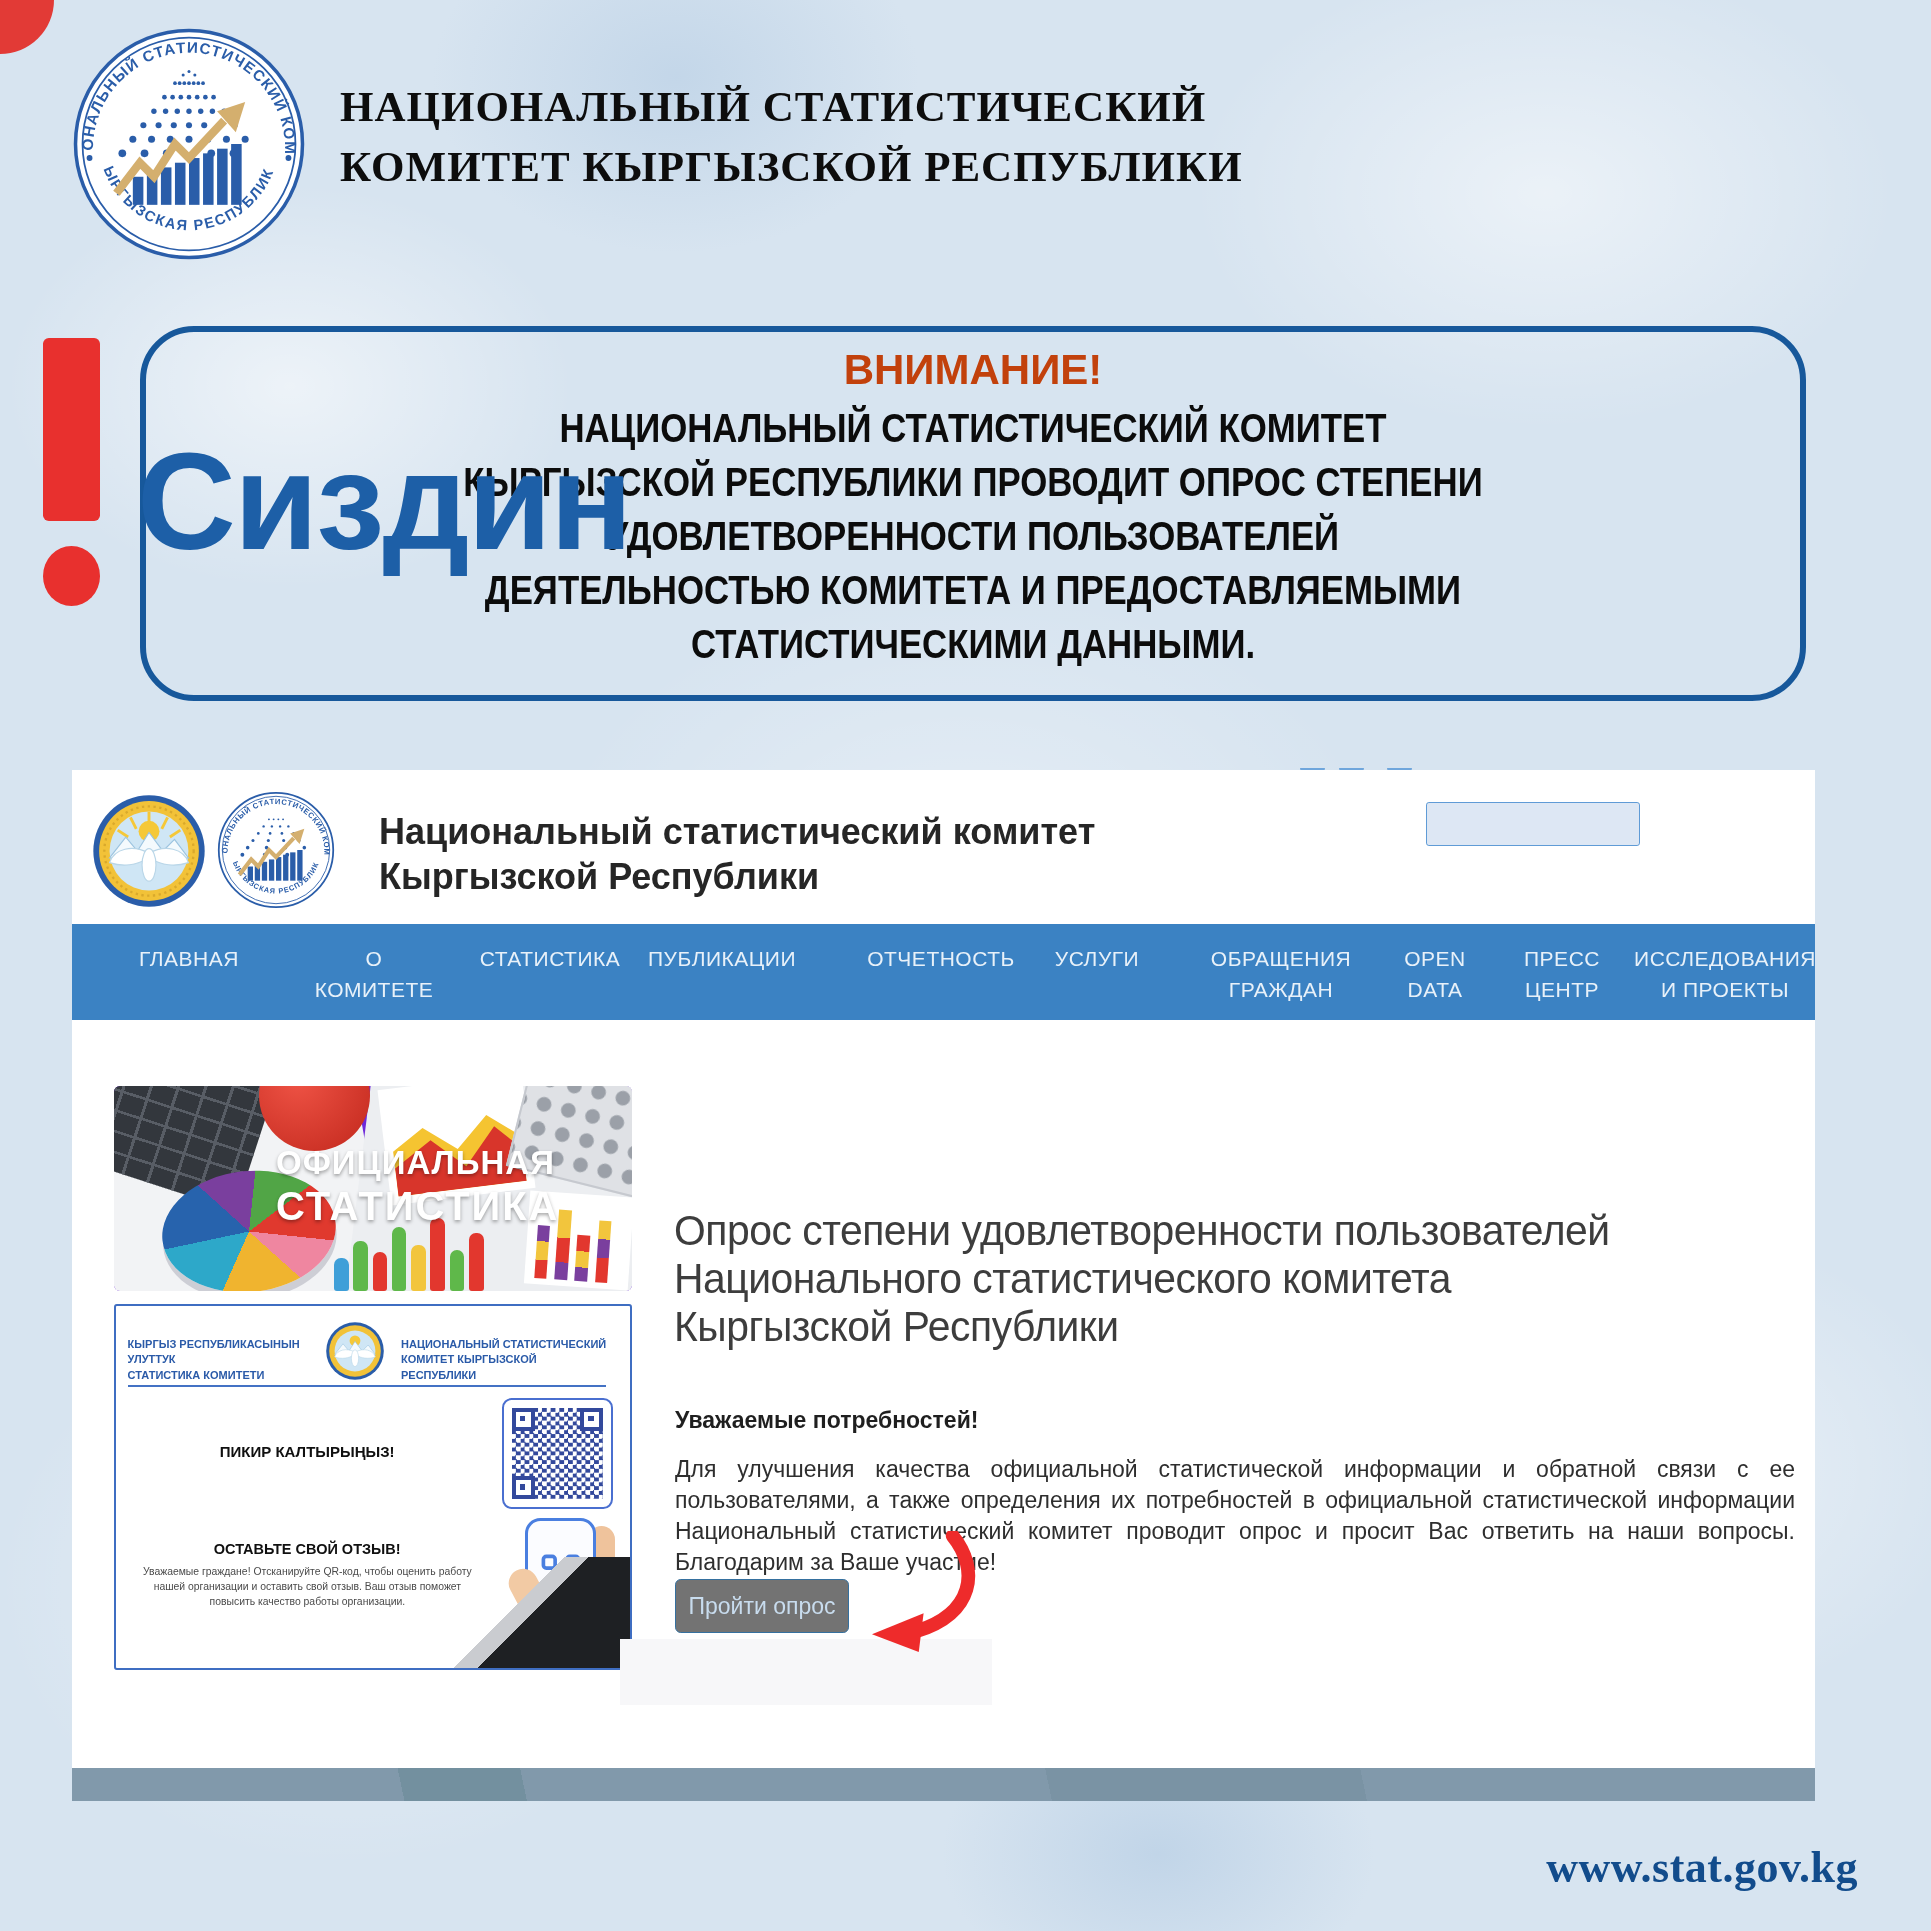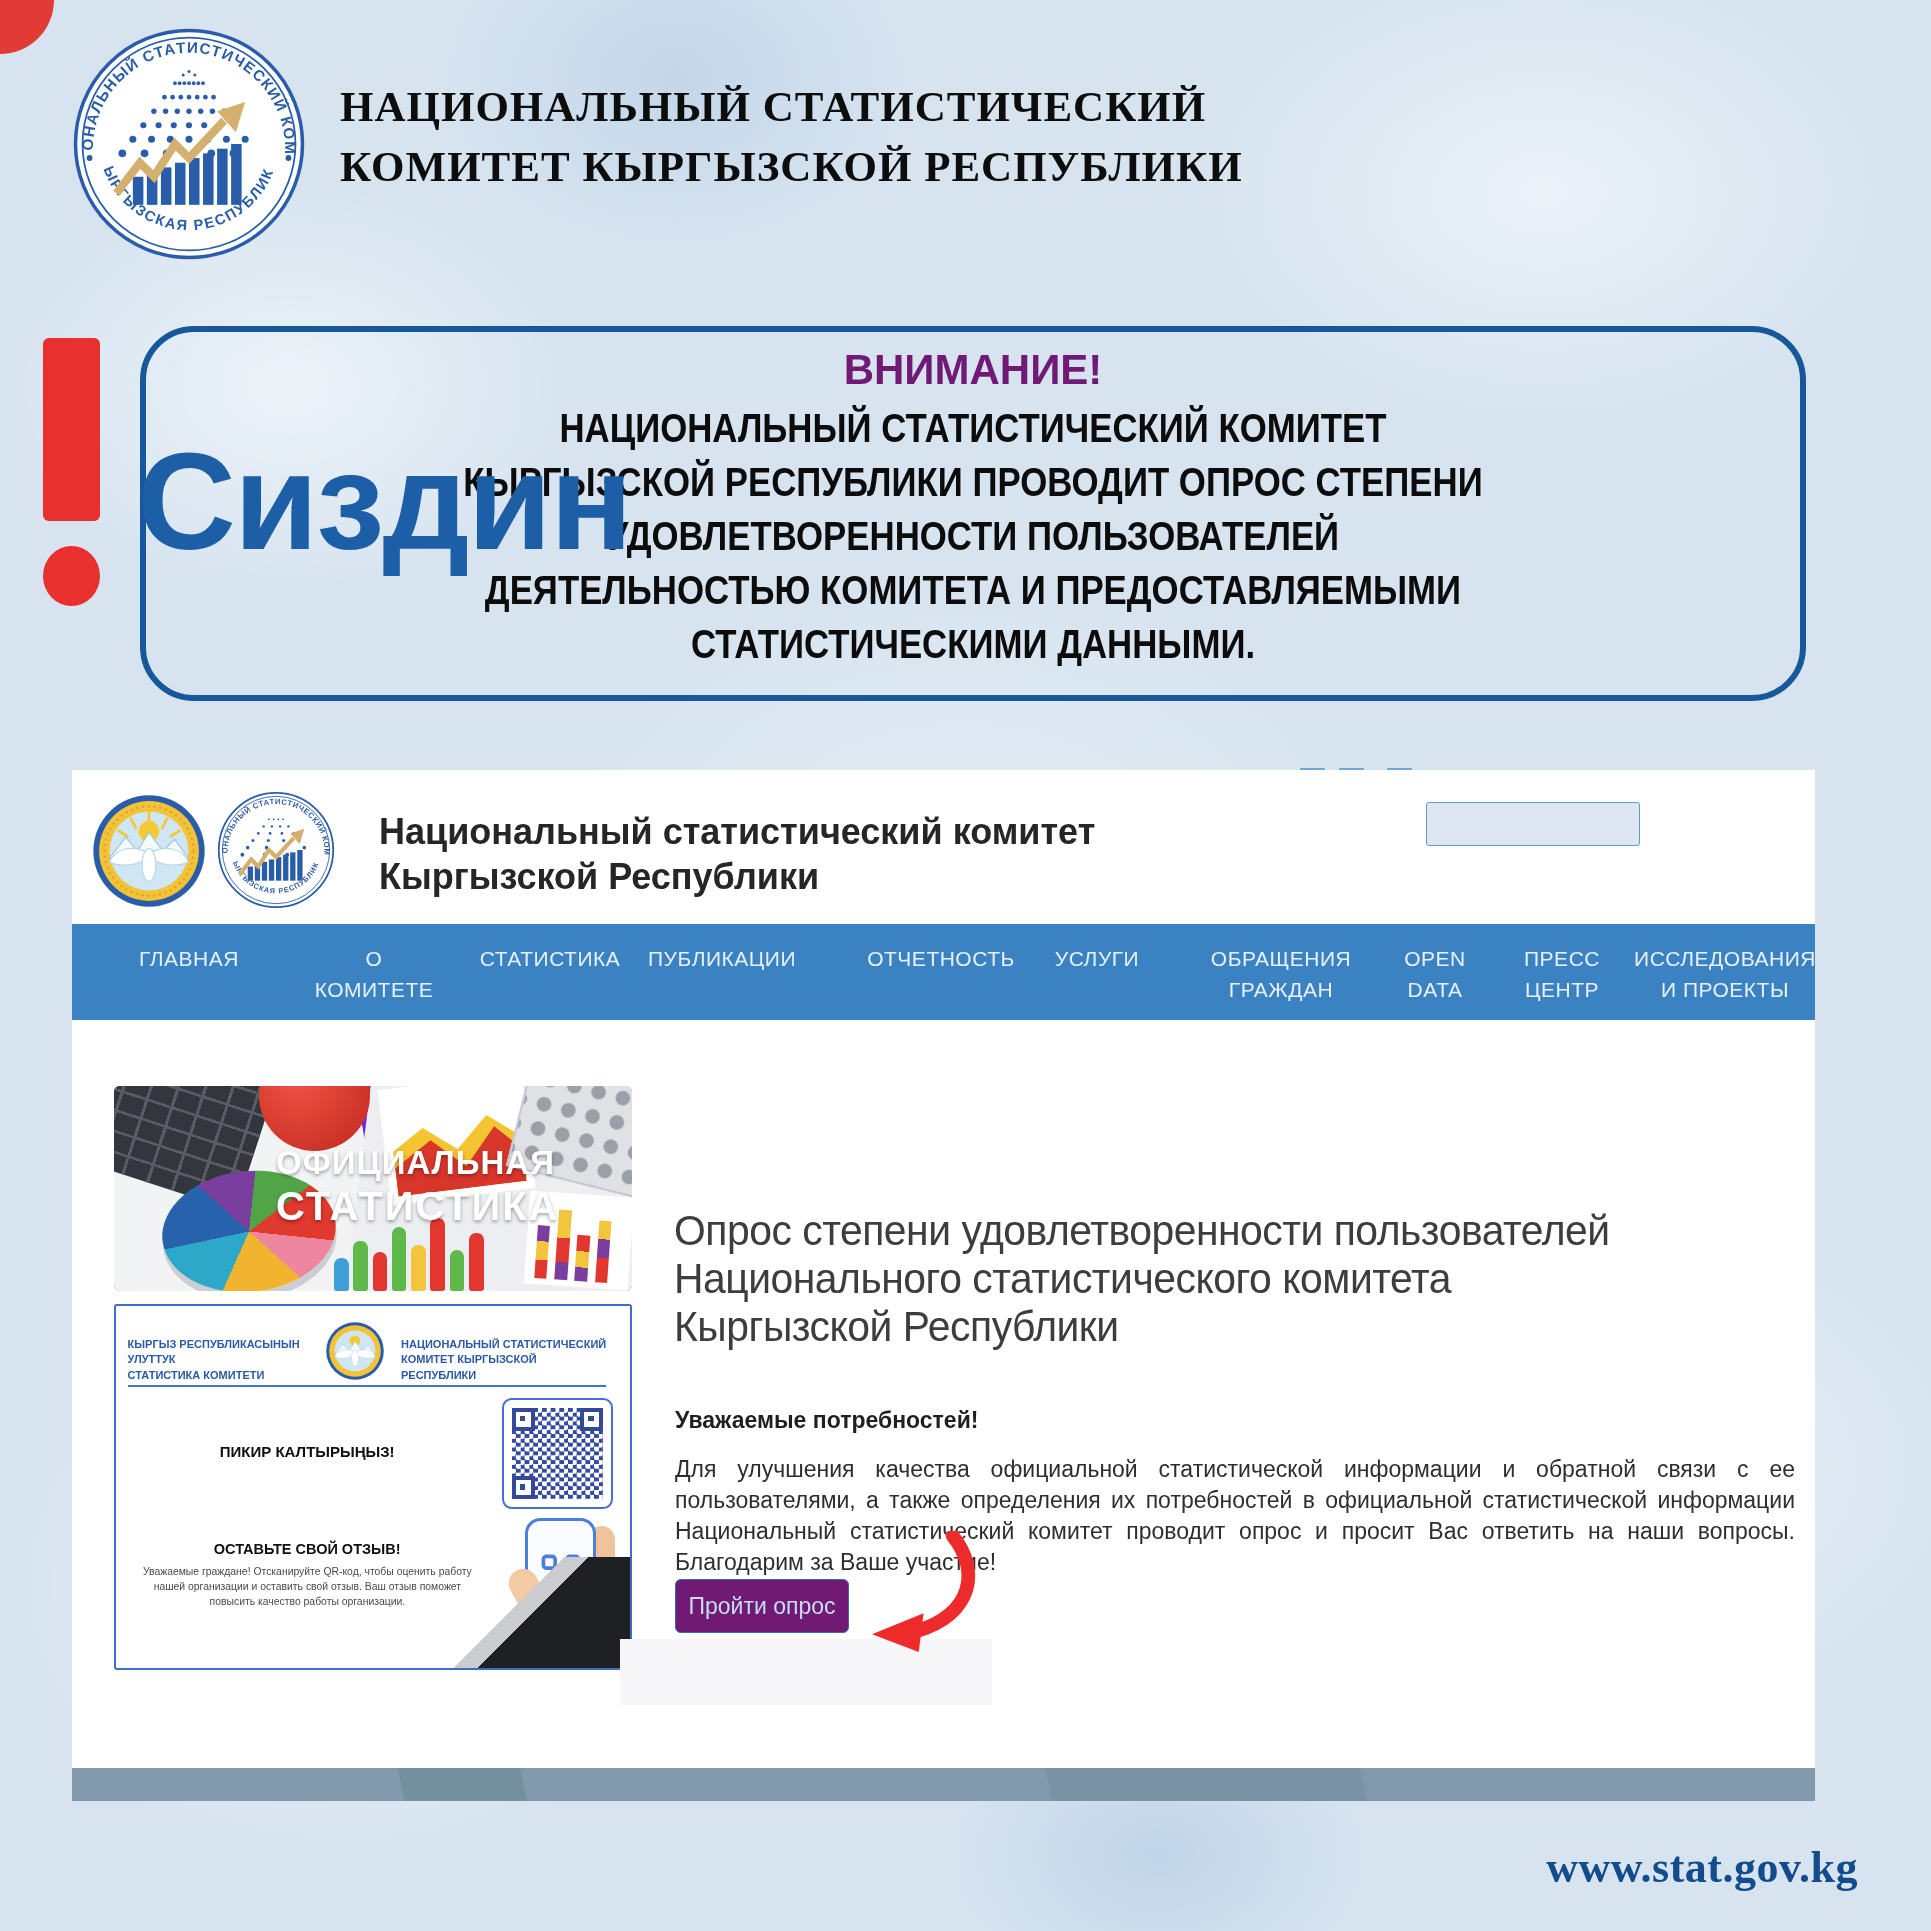--- a/index.html
+++ b/index.html
@@ -28,21 +28,21 @@
     left:340px; top:77px; white-space:pre-line;
     font-family:"Liberation Serif", serif; font-weight:bold;
     font-size:43px; line-height:60px; color:#0d0d0d; letter-spacing:1px;
   }
 
   
   .attn-box {
     left:140px; top:326px; width:1666px; height:375px;
     border:6.8px solid #17589b; border-radius:54px;
   }
-  .attn-title { margin-top:13.5px; text-align:center; font-size:42px; font-weight:800; color:#701a75; }
+  .attn-title { margin-top:13.5px; text-align:center; font-size:42px; font-weight:800; color:#c2410c; }
   .attn-body {
     margin-top:7.7px; text-align:center; white-space:pre-line;
     font-size:40px; line-height:54px; font-weight:800; color:#0c0c0c;
     transform:scaleX(.87);
   }
   .excl-bar { left:43px; top:338px; width:57px; height:183px; background:#e8302e; border-radius:5.8px; }
   .excl-dot { left:43px; top:546px; width:57px; height:60px; background:#e8302e; border-radius:50%; }
   .opros-word { left:137px; top:423px; font-size:137px; font-weight:800; color:#1d5fa7; letter-spacing:-1.9px; }
 
   
@@ -78,21 +78,21 @@
     font-size:43px; line-height:48px; font-weight:400; color:#3d3d3d;
     letter-spacing:-0.5px; transform:scaleX(.95); transform-origin:left top; white-space:pre-line;
   }
   .greeting { left:603px; top:637px; font-size:23px; font-weight:bold; color:#1f1f1f; }
   .article-body {
     left:603px; top:684px; width:1120px;
     font-size:23px; line-height:31px; color:#2e2e2e; text-align:justify;
   }
   .survey-btn {
     left:603px; top:809px; width:174px; height:54px;
-    background:#701a75; border:1px solid #35709f; border-radius:5.8px;
+    background:#737373; border:1px solid #35709f; border-radius:5.8px;
     color:#c8dcee; font-size:23px; display:flex; align-items:center; justify-content:center;
     cursor:pointer;
   }
   .gray-block { left:548px; top:869px; width:372px; height:66px; background:#f7f7f9; }
   .red-arrow { left:780px; top:761px; width:140px; height:121px; }
 
   .site-footer {
     position:absolute; left:0; bottom:0; width:100%; height:33px;
     background:linear-gradient(78deg,#8199ab 0%,#8199ab 19%,#73909f 19%,#73909f 26%,#8199ab 26%,#8199ab 56%,#7a93a4 56%,#7a93a4 74%,#8199ab 74%);
   }

